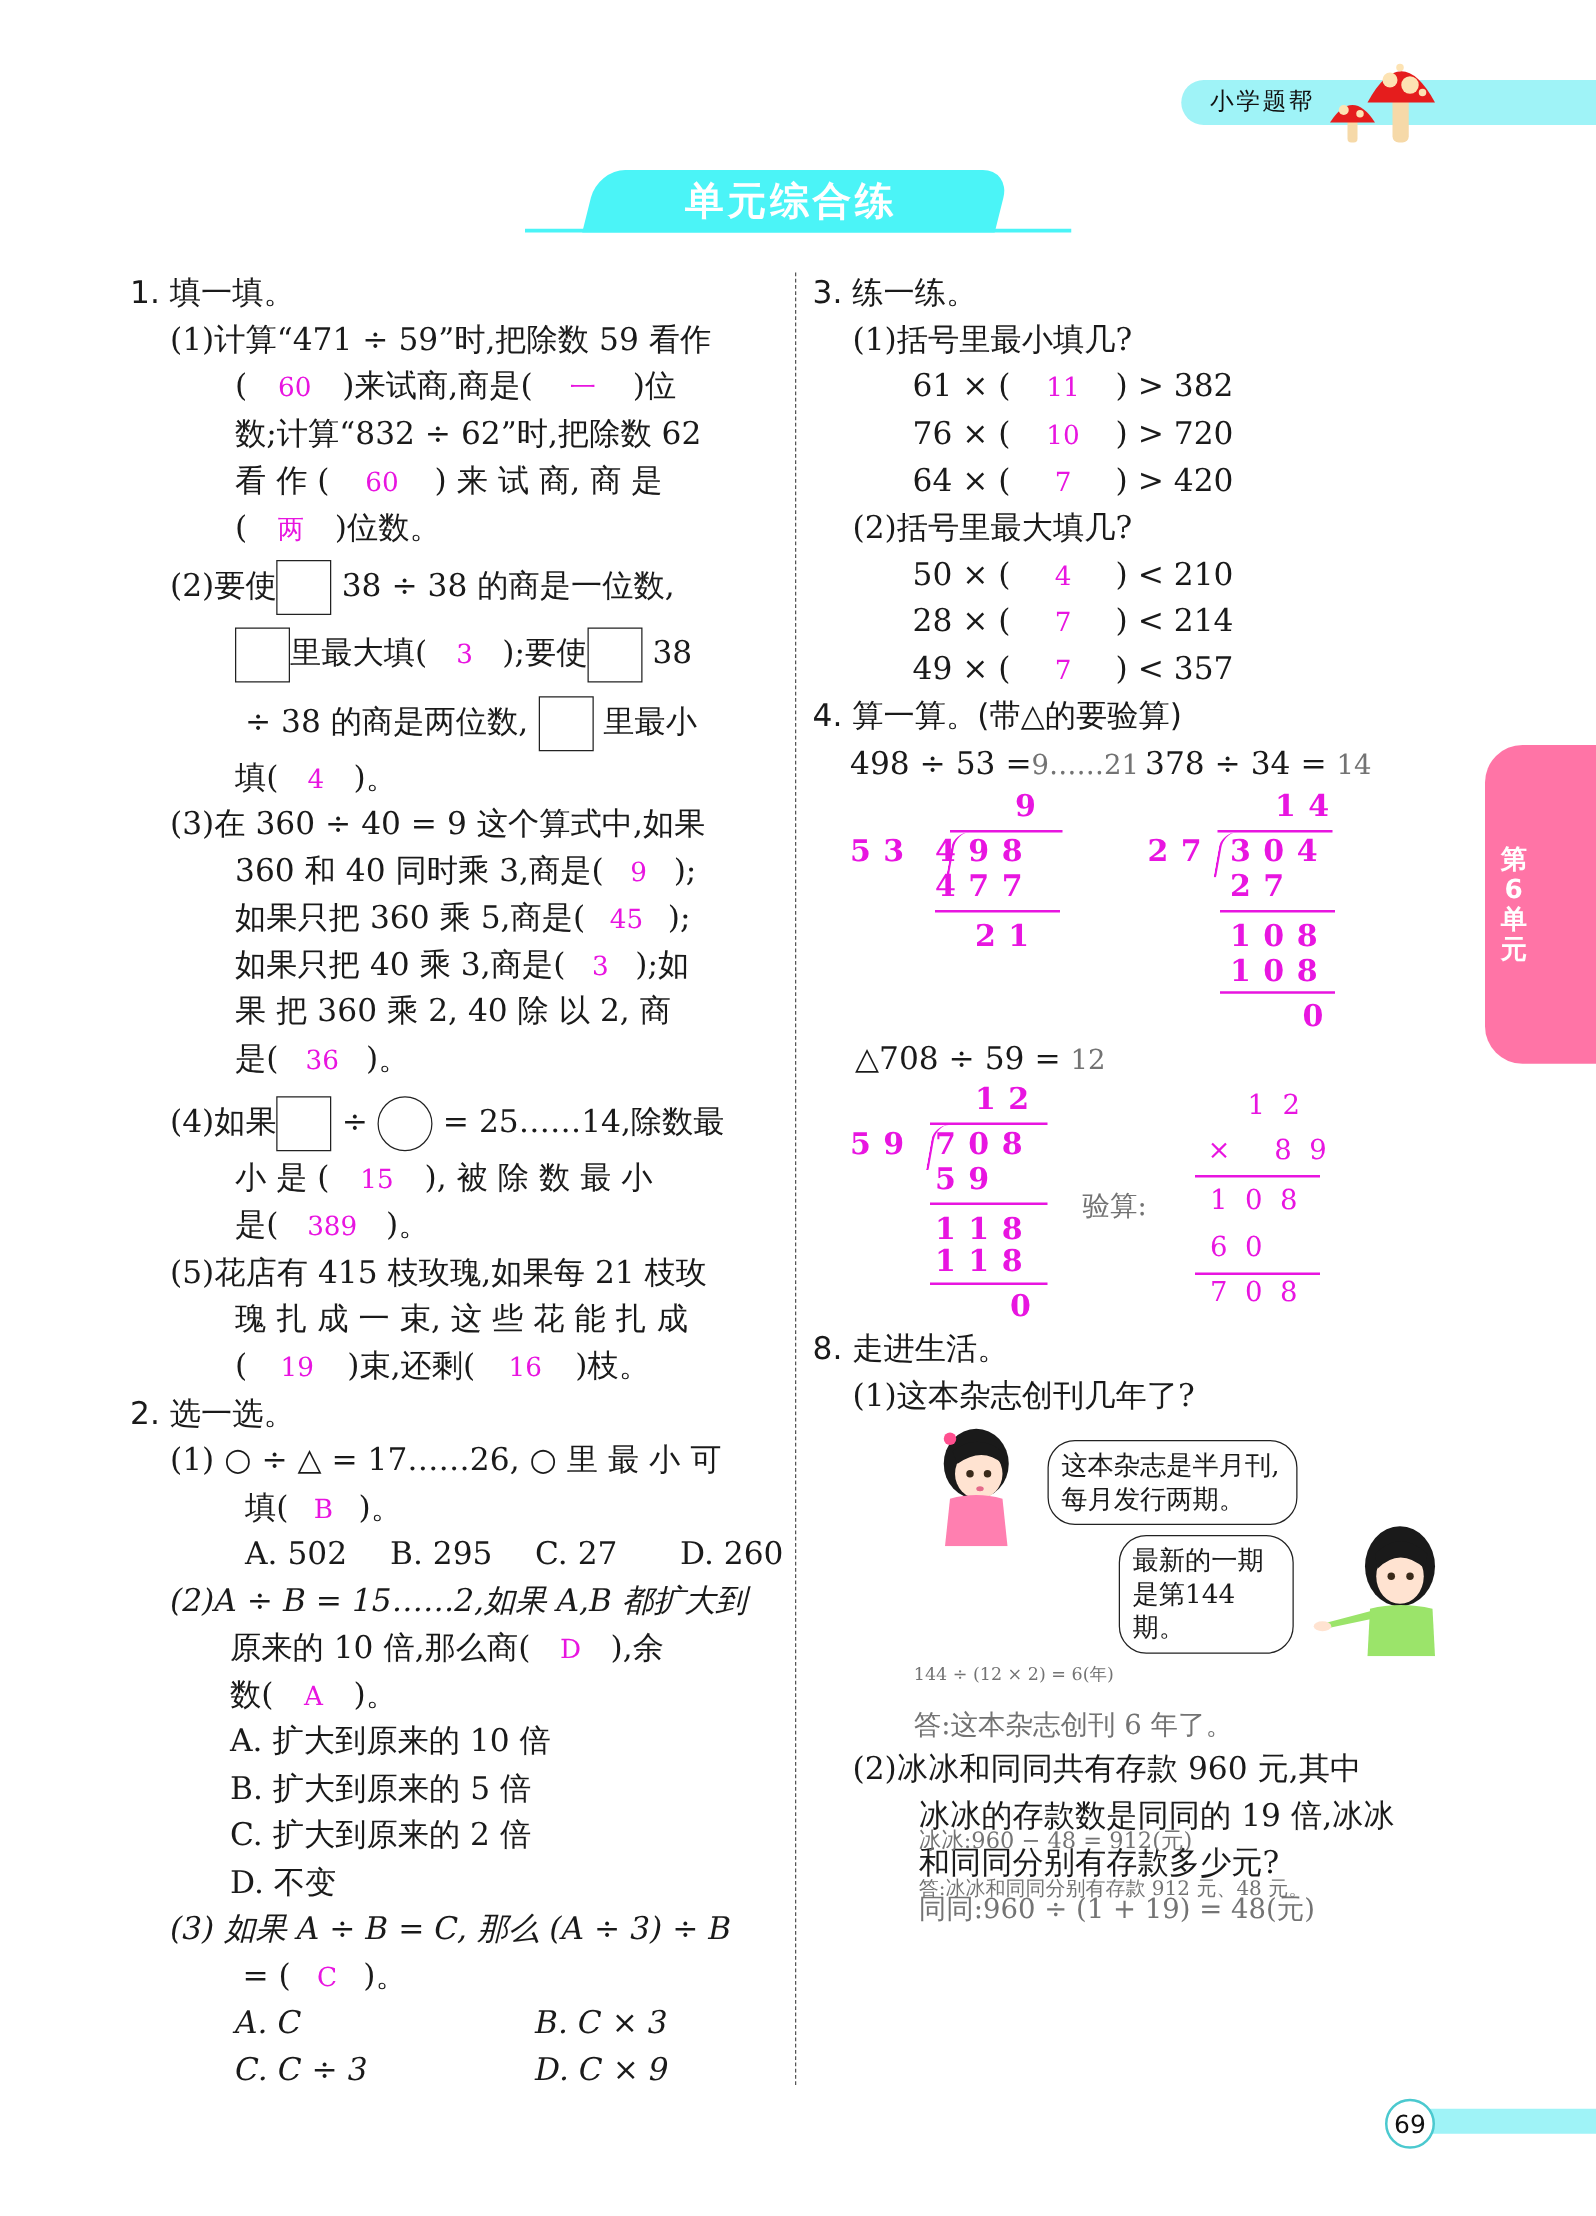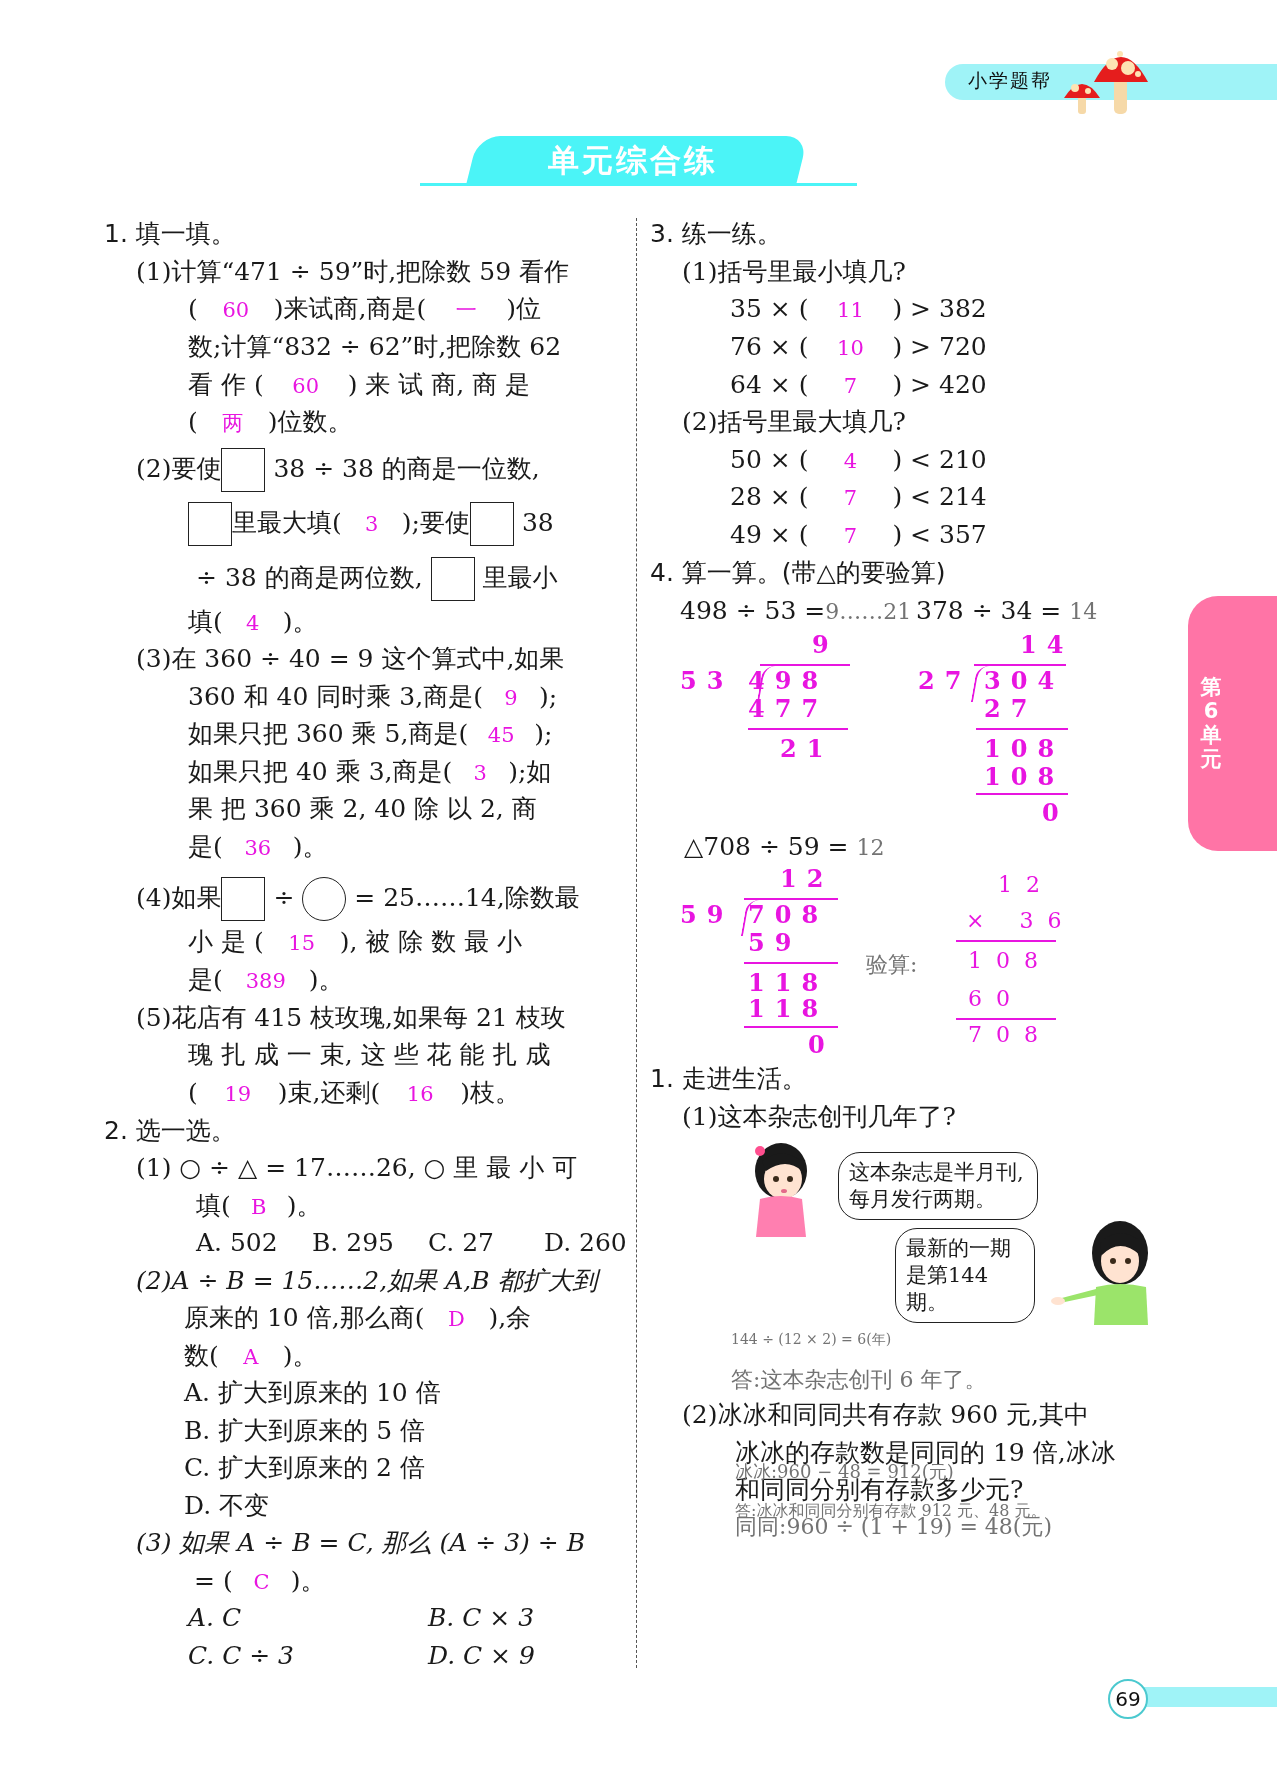--- a/index.html
+++ b/index.html
@@ -180,21 +180,21 @@
     <span>= (</span><span class="ans" style="width:58px">C</span><span>)。</span>
   </div>
   <div class="line it" style="left:188px;top:1601px">A. C</div>
   <div class="line it" style="left:428px;top:1601px">B. C × 3</div>
   <div class="line it" style="left:188px;top:1639px">C. C ÷ 3</div>
   <div class="line it" style="left:428px;top:1639px">D. C × 9</div>
 </div>
 
 <div class="line sans" style="left:650px;top:217px">3. 练一练。</div>
 <div class="line" style="left:682px;top:255px">(1)括号里最小填几?</div>
-<div class="line" style="left:730px;top:292px"><span>35 × (</span><span class="ans" style="width:84px">11</span><span>) &gt; 382</span></div>
+<div class="line" style="left:730px;top:292px"><span>61 × (</span><span class="ans" style="width:84px">11</span><span>) &gt; 382</span></div>
 <div class="line" style="left:730px;top:330px"><span>76 × (</span><span class="ans" style="width:84px">10</span><span>) &gt; 720</span></div>
 <div class="line" style="left:730px;top:368px"><span>64 × (</span><span class="ans" style="width:84px">7</span><span>) &gt; 420</span></div>
 <div class="line" style="left:682px;top:405px">(2)括号里最大填几?</div>
 <div class="line" style="left:730px;top:443px"><span>50 × (</span><span class="ans" style="width:84px">4</span><span>) &lt; 210</span></div>
 <div class="line" style="left:730px;top:480px"><span>28 × (</span><span class="ans" style="width:84px">7</span><span>) &lt; 214</span></div>
 <div class="line" style="left:730px;top:518px"><span>49 × (</span><span class="ans" style="width:84px">7</span><span>) &lt; 357</span></div>
 
 <div class="line sans" style="left:650px;top:556px">4. 算一算。(带△的要验算)</div>
 <div class="line" style="left:680px;top:594px"><span>498 ÷ 53 =</span><span class="mag" style="font-size:22px">9……21</span></div>
 <div class="line" style="left:916px;top:594px"><span>378 ÷ 34 =</span> <span class="mag" style="font-size:22px">14</span></div>
@@ -236,29 +236,29 @@
   <div class="hl" style="left:64px;top:98px;width:94px"></div>
   <div class="r" style="left:68px;top:104px">118</div>
   <div class="r" style="left:68px;top:130px">118</div>
   <div class="hl" style="left:64px;top:162px;width:94px"></div>
   <div class="r" style="left:128px;top:166px">0</div>
 </div>
 
 <div class="abs mag" style="left:866px;top:950px;font-size:22px">验算:</div>
 <div class="chk" style="left:956px;top:872px">
   <div class="r" style="left:42px;top:0">12</div>
-  <div class="r" style="left:10px;top:36px">× 36</div>
+  <div class="r" style="left:10px;top:36px">× 89</div>
   <div class="hl" style="left:0;top:68px;width:100px"></div>
   <div class="r" style="left:12px;top:76px">108</div>
   <div class="r" style="left:12px;top:114px">60</div>
   <div class="hl" style="left:0;top:146px;width:100px"></div>
   <div class="r" style="left:12px;top:150px">708</div>
 </div>
 
-<div class="line sans" style="left:650px;top:1062px">1. 走进生活。</div>
+<div class="line sans" style="left:650px;top:1062px">8. 走进生活。</div>
 <div class="line" style="left:682px;top:1100px">(1)这本杂志创刊几年了?</div>
 
 <svg class="girl" style="left:746px;top:1137px" width="70" height="100">
   <ellipse cx="35" cy="34" rx="26" ry="28" fill="#1a1a1a"></ellipse>
   <ellipse cx="37" cy="42" rx="19" ry="20" fill="#ffe3d1"></ellipse>
   <path d="M16 24 Q37 8 58 26 L56 34 Q40 20 20 34 Z" fill="#1a1a1a"></path>
   <circle cx="30" cy="42" r="3" fill="#3a2a1a"></circle>
     <circle cx="44" cy="42" r="3" fill="#3a2a1a"></circle>
   <ellipse cx="38" cy="54" rx="3" ry="2" fill="#e46a8a"></ellipse>
   <circle cx="14" cy="14" r="5" fill="#ff4f8f"></circle>

